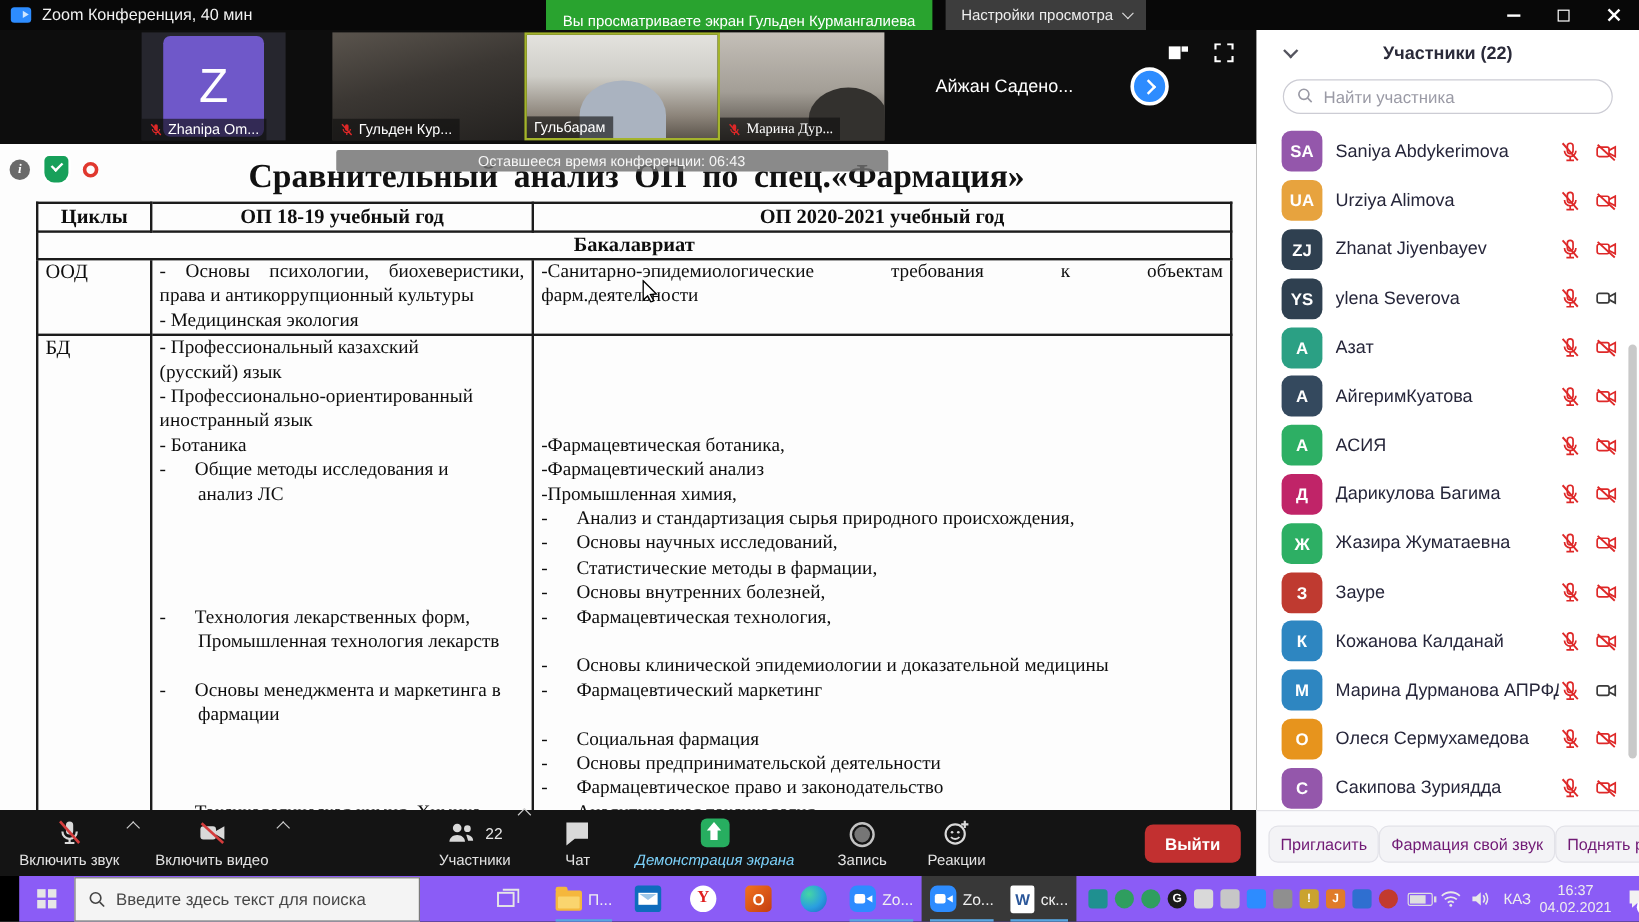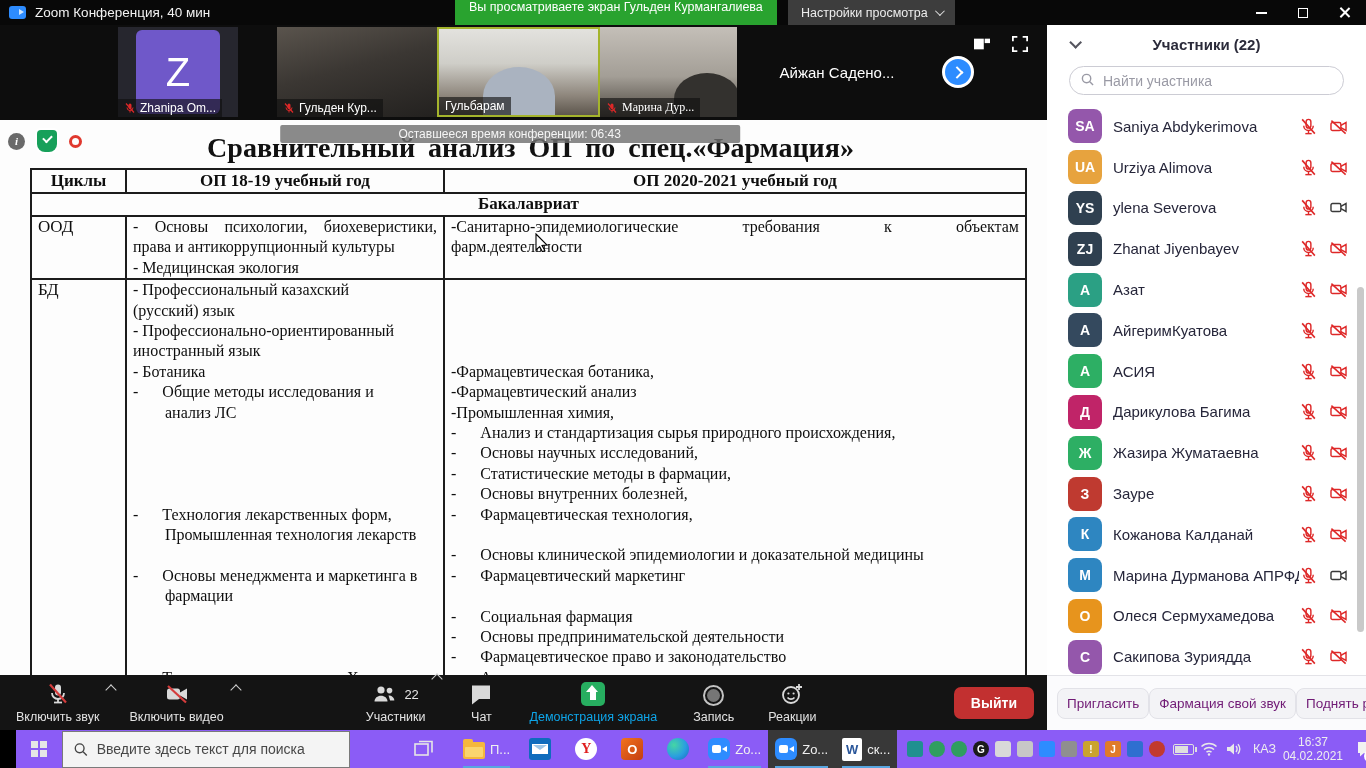--- a/index.html
+++ b/index.html
@@ -3,21 +3,21 @@
 <meta charset="utf-8">
 <style>
   * { margin:0; padding:0; box-sizing:border-box; }
   html,body { width:1366px; height:768px; overflow:hidden; background:#000; font-family:"Liberation Sans","DejaVu Sans",sans-serif; }
 
   
   #titlebar { position:absolute; top:0; left:0; width:1366px; height:25px; background:#080808; display:flex; align-items:center; color:#fff; z-index:30; }
   .zcam-logo { width:17px; height:13px; background:#2d8cff; border-radius:3px; margin-left:9px; position:relative; }
   .zcam-logo::after { content:""; position:absolute; right:2px; top:3px; border-left:5px solid #cfe6ff; border-top:3px solid transparent; border-bottom:3px solid transparent; }
   .tb-title { font-size:13.5px; margin-left:9px; color:#f2f2f2; }
-  #banner { position:absolute; left:455px; top:0; height:25px; background:#29a32f; color:#fff; font-size:12.5px; display:flex; align-items:flex-start; padding:0 14px; }
+  #banner { position:absolute; left:455px; top:0; height:25px; background:#29a32f; color:#fff; font-size:12.5px; display:flex; align-items:flex-end; padding:0 14px; }
   #view-settings { position:absolute; left:788px; top:0; height:25px; background:#3d3d3d; color:#eee; font-size:12.5px; display:flex; align-items:center; gap:7px; padding:0 13px; cursor:pointer; }
   .chev-dn-s { width:7px; height:7px; border-right:1.5px solid #ddd; border-bottom:1.5px solid #ddd; transform:rotate(45deg) translateY(-2px); }
   #win-controls { position:absolute; right:0; top:0; display:flex; height:25px; }
   .wc { width:42px; height:25px; display:flex; align-items:center; justify-content:center; }
   .wc-min i { display:block; width:11px; height:2px; background:#fff; }
   .wc-max i { display:block; width:10px; height:10px; border:1.5px solid #fff; }
   .wc-close { position:relative; }
   .wc-close i::before, .wc-close i::after { content:""; position:absolute; top:6px; left:20px; width:1.8px; height:13px; background:#fff; }
   .wc-close i::before { transform:rotate(45deg); } .wc-close i::after { transform:rotate(-45deg); }
 
@@ -81,21 +81,21 @@
 
   
   #ztoolbar { position:absolute; left:0; top:675px; width:1047px; height:55px; background:#141414; display:flex; align-items:center; color:#e3e3e3; z-index:20; }
   .tb-item { display:flex; flex-direction:column; align-items:center; justify-content:center; gap:4px; height:55px; padding:0 10px; font-size:12.5px; cursor:pointer; position:relative; }
   .tb-item .ir { height:24px; display:flex; align-items:flex-end; gap:5px; }
   .chev-up { width:8px; height:8px; border-left:1.7px solid #cfcfcf; border-top:1.7px solid #cfcfcf; transform:rotate(45deg); margin:0 4px 26px -2px; cursor:pointer; }
   .cnt { font-size:13px; color:#e6e6e6; margin-bottom:4px; }
   .share-ic { width:24px; height:24px; background:#27ae60; border-radius:5px; position:relative; }
   .share-ic::before { content:""; position:absolute; left:8.5px; top:9px; width:6px; height:9px; background:#fff; }
   .share-ic::after { content:""; position:absolute; left:5px; top:3px; border-left:6.5px solid transparent; border-right:6.5px solid transparent; border-bottom:7px solid #fff; }
-  .green-lb { color:#0ea5e9; }
+  .green-lb { color:#7dd3fc;font-style:italic; }
   .rec-ic { width:21px; height:21px; border:2px solid #c3c3c3; border-radius:50%; background:#767676; background-clip:content-box; padding:2px; }
   #leave-btn { margin-left:auto; margin-right:13px; background:#c23030; color:#fff; border:none; border-radius:7px; font:700 14px "Liberation Sans",sans-serif; padding:8px 17px; cursor:pointer; }
   .ctr-group { display:flex; margin-left:112px; }
 
   
   #taskbar { position:absolute; left:16px; top:730px; width:1366px; height:38px; background:#8b5cf6; display:flex; align-items:center; color:#eee; z-index:40; }
   .tk-start { width:46px; height:38px; display:flex; align-items:center; justify-content:center; cursor:pointer; }
   .winlogo { display:grid; grid-template-columns:7px 7px; grid-template-rows:7px 7px; gap:1.5px; }
   .winlogo i { background:#e6e6e6; }
   .tk-search { width:288px; height:37px; background:#f4f4f4; border:1px solid #7a7a7a; display:flex; align-items:center; gap:9px; padding:0 11px; }
@@ -362,64 +362,64 @@
             <g stroke="#de2828" fill="none" stroke-width="1.8">
               <rect x="2.5" y="7" width="12.5" height="10" rx="2"></rect>
               <path d="M15 10.5l6.5-3.5v10l-6.5-3.5"></path>
               <line x1="3" y1="4.5" x2="21" y2="21" stroke-width="2"></line>
             </g>
           </svg>
 
         </span>
       </div>
 
+      <div class="prow" data-name="participant-row" data-cam="off">
+        <span class="avatar" data-name="avatar" style="background: rgb(47, 64, 80);">ZJ</span>
+        <span class="pname" data-name="participant-name">Zhanat Jiyenbayev</span>
+        <span class="picons">
+          <svg class="ic-mic-off" data-name="mic-muted-icon" viewBox="0 0 24 24">
+            <g stroke="#de2828" fill="none" stroke-width="1.8">
+              <rect x="9" y="3" width="6" height="11" rx="3"></rect>
+              <path d="M6 11a6 6 0 0 0 12 0"></path>
+              <line x1="12" y1="17" x2="12" y2="21"></line>
+              <line x1="8" y1="21" x2="16" y2="21"></line>
+              <line x1="4" y1="3" x2="20" y2="21" stroke-width="2"></line>
+            </g>
+          </svg>
+          <svg class="ic-cam-off" data-name="camera-off-icon" viewBox="0 0 24 24">
+            <g stroke="#de2828" fill="none" stroke-width="1.8">
+              <rect x="2.5" y="7" width="12.5" height="10" rx="2"></rect>
+              <path d="M15 10.5l6.5-3.5v10l-6.5-3.5"></path>
+              <line x1="3" y1="4.5" x2="21" y2="21" stroke-width="2"></line>
+            </g>
+          </svg>
+
+        </span>
+      </div>
+
       <div class="prow" data-name="participant-row" data-cam="on">
         <span class="avatar" data-name="avatar" style="background: rgb(47, 64, 80);">YS</span>
         <span class="pname" data-name="participant-name">ylena Severova</span>
         <span class="picons">
           <svg class="ic-mic-off" data-name="mic-muted-icon" viewBox="0 0 24 24">
             <g stroke="#de2828" fill="none" stroke-width="1.8">
               <rect x="9" y="3" width="6" height="11" rx="3"></rect>
               <path d="M6 11a6 6 0 0 0 12 0"></path>
               <line x1="12" y1="17" x2="12" y2="21"></line>
               <line x1="8" y1="21" x2="16" y2="21"></line>
               <line x1="4" y1="3" x2="20" y2="21" stroke-width="2"></line>
             </g>
           </svg>
 
           <svg class="ic-cam-on" data-name="camera-on-icon" viewBox="0 0 24 24">
             <g stroke="#3a3a3a" fill="none" stroke-width="1.8">
               <rect x="2.5" y="7" width="12.5" height="10" rx="2"></rect>
               <path d="M15 10.5l6.5-3.5v10l-6.5-3.5"></path>
             </g>
           </svg>
-        </span>
-      </div>
-
-      <div class="prow" data-name="participant-row" data-cam="off">
-        <span class="avatar" data-name="avatar" style="background: rgb(47, 64, 80);">ZJ</span>
-        <span class="pname" data-name="participant-name">Zhanat Jiyenbayev</span>
-        <span class="picons">
-          <svg class="ic-mic-off" data-name="mic-muted-icon" viewBox="0 0 24 24">
-            <g stroke="#de2828" fill="none" stroke-width="1.8">
-              <rect x="9" y="3" width="6" height="11" rx="3"></rect>
-              <path d="M6 11a6 6 0 0 0 12 0"></path>
-              <line x1="12" y1="17" x2="12" y2="21"></line>
-              <line x1="8" y1="21" x2="16" y2="21"></line>
-              <line x1="4" y1="3" x2="20" y2="21" stroke-width="2"></line>
-            </g>
-          </svg>
-          <svg class="ic-cam-off" data-name="camera-off-icon" viewBox="0 0 24 24">
-            <g stroke="#de2828" fill="none" stroke-width="1.8">
-              <rect x="2.5" y="7" width="12.5" height="10" rx="2"></rect>
-              <path d="M15 10.5l6.5-3.5v10l-6.5-3.5"></path>
-              <line x1="3" y1="4.5" x2="21" y2="21" stroke-width="2"></line>
-            </g>
-          </svg>
-
         </span>
       </div>
 
       <div class="prow" data-name="participant-row" data-cam="off">
         <span class="avatar" data-name="avatar" style="background: rgb(43, 160, 132);">A</span>
         <span class="pname" data-name="participant-name">Азат</span>
         <span class="picons">
           <svg class="ic-mic-off" data-name="mic-muted-icon" viewBox="0 0 24 24">
             <g stroke="#de2828" fill="none" stroke-width="1.8">
               <rect x="9" y="3" width="6" height="11" rx="3"></rect>

